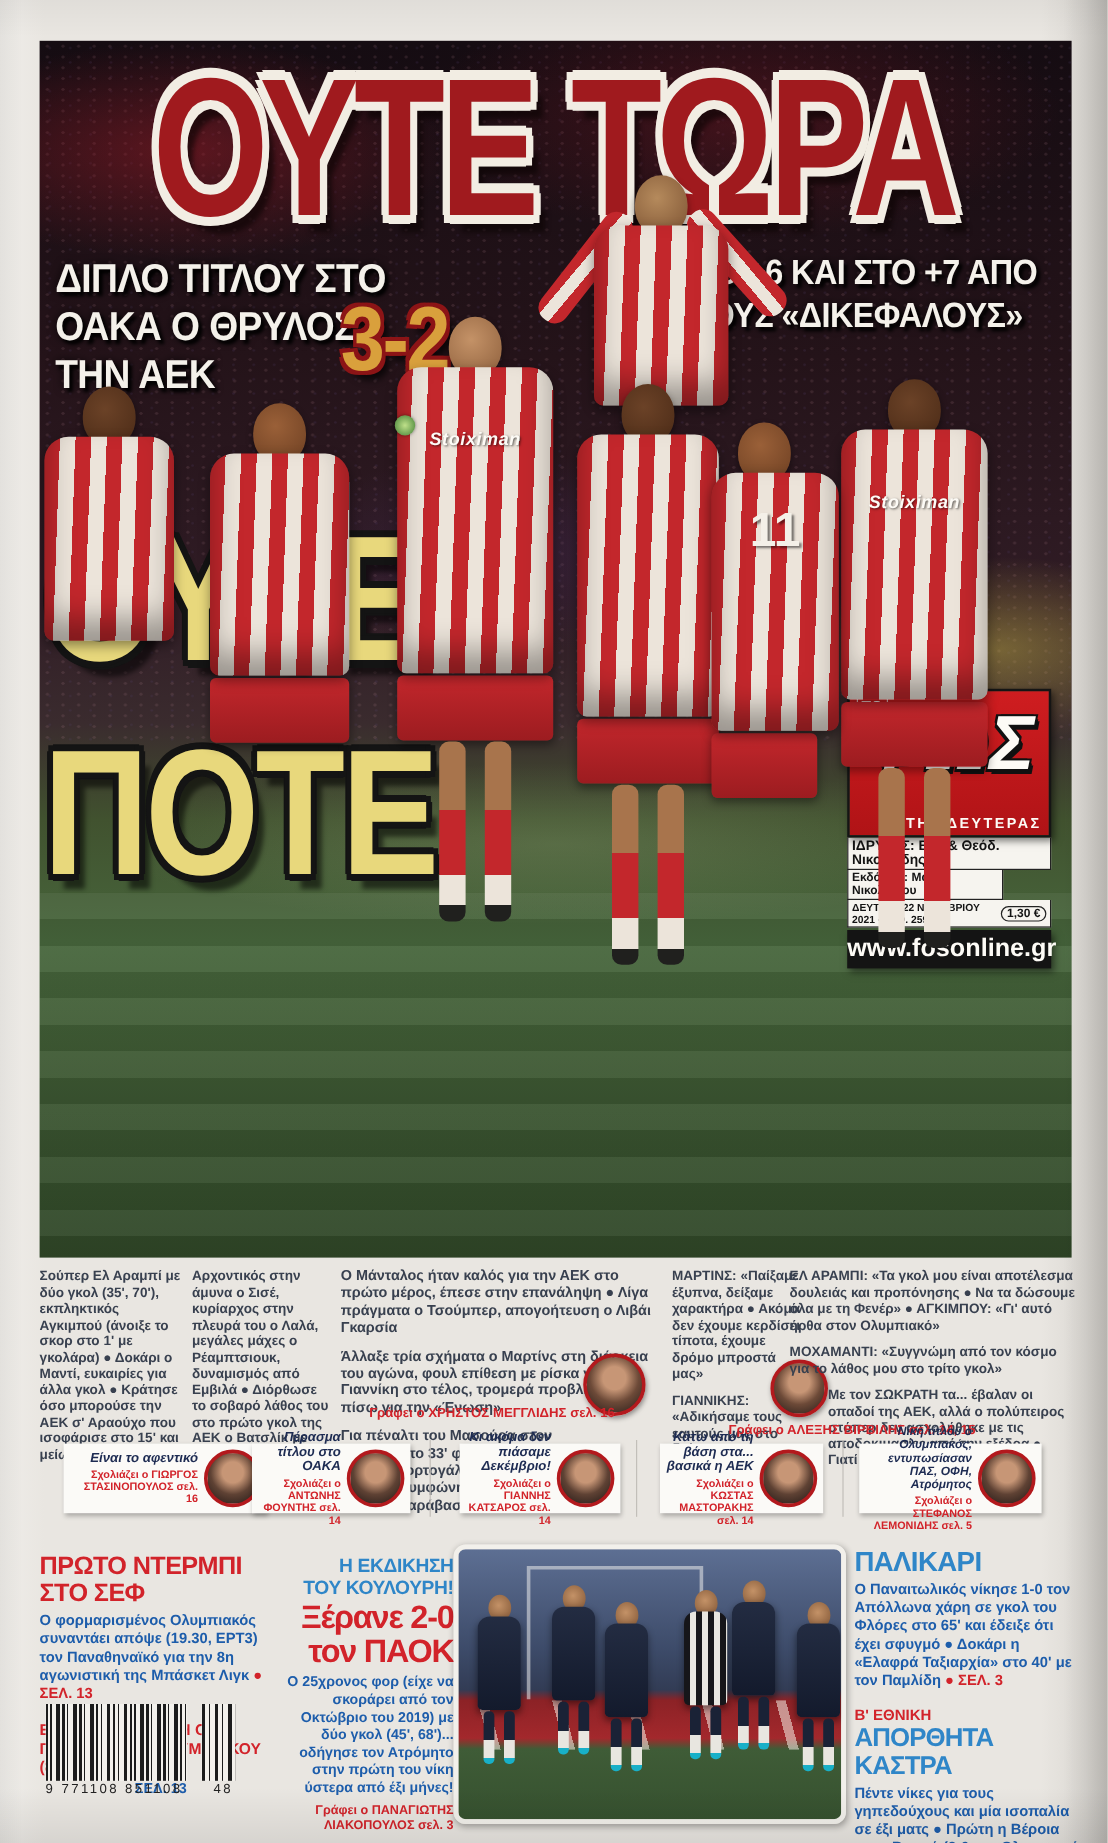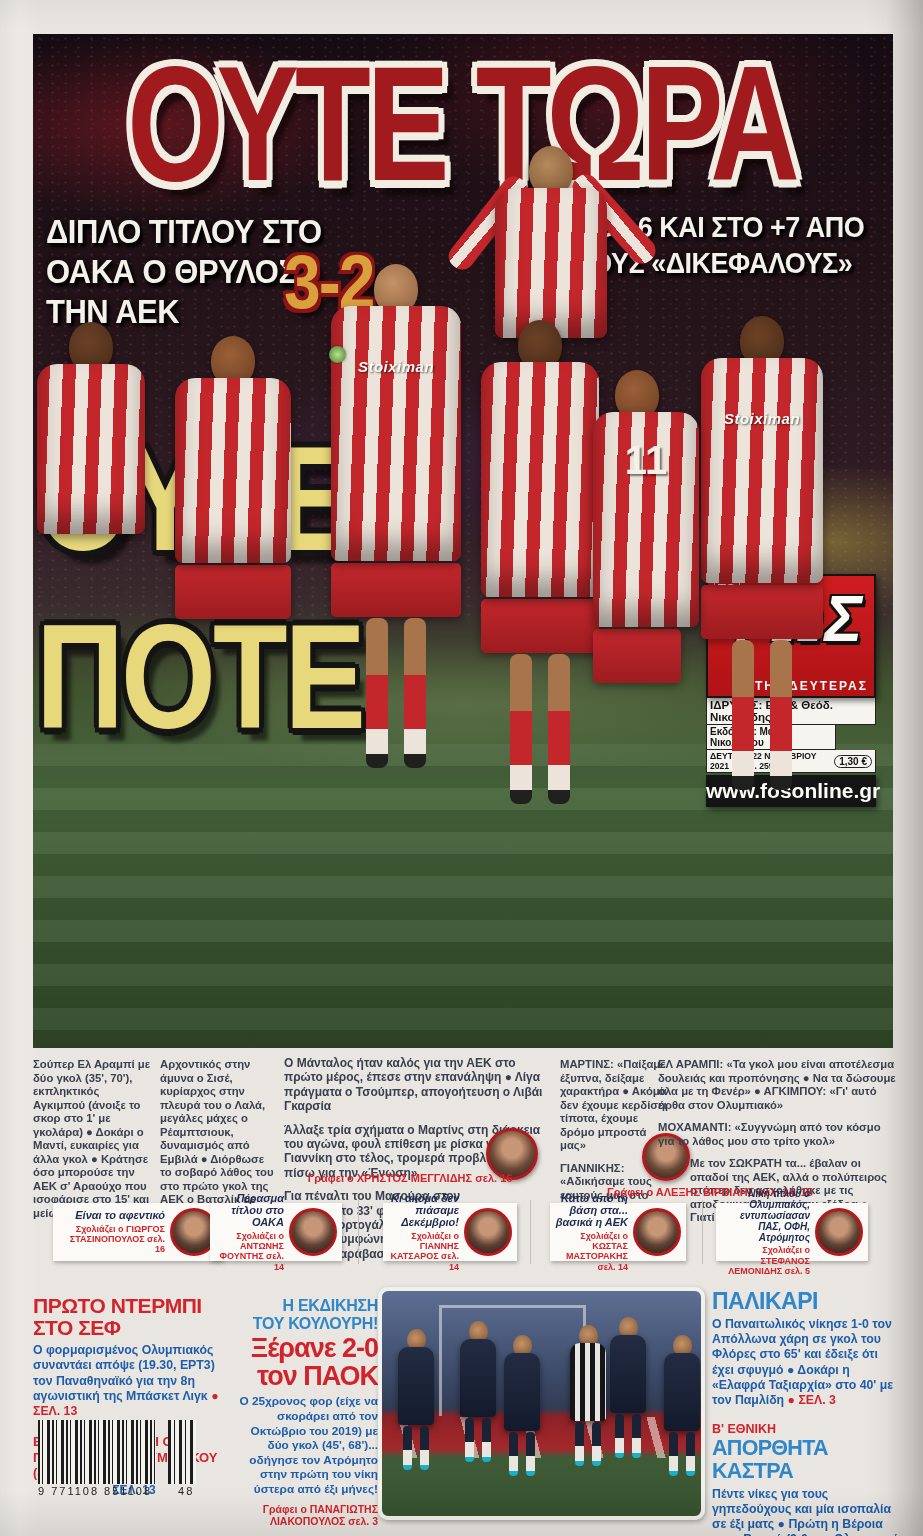--- a/index.html
+++ b/index.html
@@ -172,21 +172,21 @@
           <div></div>
           <div></div>
         </div>
     </div>
     <div class="player" style="left:462px;top:112px;width:112px;z-index:4">
       <div class="arm" style="left:-20px;top:22px;transform:rotate(38deg)"></div>
       <div class="arm" style="right:-20px;top:18px;transform:rotate(-42deg)"></div>
       <div class="head skin-d"></div>
       <div class="torso" style="width:112px;height:150px"></div>
     </div>
-    <div class="player" style="left:560px;top:336px;width:88px;z-index:6">
+    <div class="player" style="left:560px;top:318px;width:88px;z-index:6">
       <div class="head skin-b"></div>
       <div class="torso" style="width:106px;height:215px">
         <div class="jersey-num">11</div>
       </div>
       <div class="shorts"></div>
     </div>
     <div class="player" style="left:668px;top:282px;width:122px;z-index:5">
       <div class="head skin-a"></div>
       <div class="torso" style="width:122px;height:225px">
         <div class="sponsor">Stoiximan</div>

